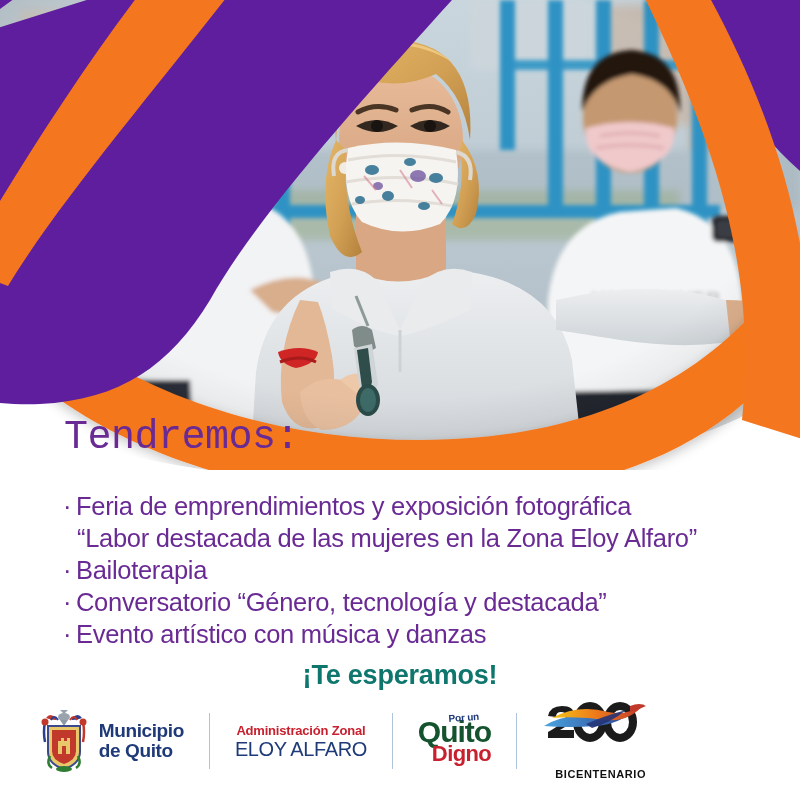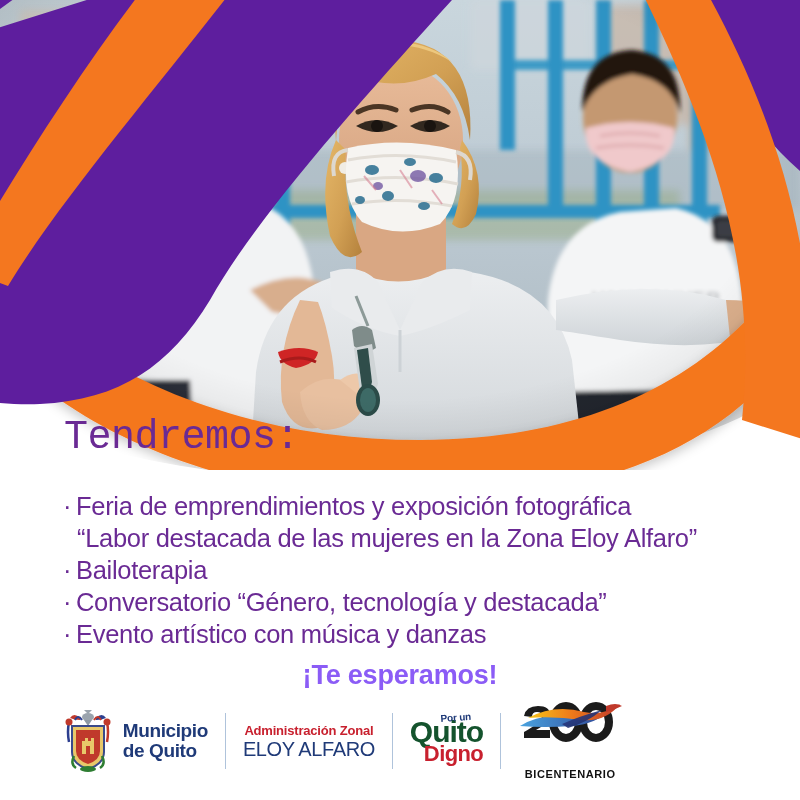--- a/index.html
+++ b/index.html
@@ -24,27 +24,27 @@
     position:absolute;left:63px;top:80px;width:700px;
     color:#6A2A94;font-size:25.5px;line-height:32px;letter-spacing:-0.3px;
   }
   .bline{white-space:nowrap;}
   .bline .dot{display:inline-block;width:13px;}
   .bline.cont{padding-left:14px;}
 
   
   .cta{
     position:absolute;left:0;top:660px;width:800px;text-align:center;
-    font-size:27px;font-weight:700;color:#8b5cf6;letter-spacing:-0.2px;
+    font-size:27px;font-weight:700;color:#0f766e;letter-spacing:-0.2px;
   }
 
   
   .logobar{
     position:absolute;left:0;top:700px;width:684px;height:82px;
-    display:flex;align-items:center;justify-content:center;gap:4px;
+    display:flex;align-items:center;justify-content:center;gap:12px;
   }
   .logo-cell{display:flex;align-items:center;justify-content:center;height:62px;padding:0 13px;}
   .divider{width:1px;height:56px;background:#AFC3DB;flex:0 0 1px;}
 
   
   .muni{display:flex;align-items:center;gap:9px;}
   .muni-text{
     color:#1F3A78;font-weight:700;font-size:19px;line-height:20px;letter-spacing:-0.4px;
   }
   
@@ -55,21 +55,21 @@
   .digno{position:relative;line-height:1;}
   .digno .por{
     position:absolute;left:31px;top:-3px;
     color:#1F3A78;font-weight:700;font-size:10px;letter-spacing:-0.2px;
     transform:rotate(-4deg);transform-origin:left bottom;
   }
   .digno .quito{color:#14532d;font-weight:700;font-size:30px;letter-spacing:-1px;display:block;}
   .digno .digno-w{color:#C8202E;font-weight:700;font-size:22px;letter-spacing:-0.6px;display:block;text-align:right;margin-top:-4px;}
   
   .bicen{text-align:center;line-height:1;}
-  .bicen .word{color:#111;font-weight:700;font-size:11px;letter-spacing:0.6px;display:block;margin-top:18px;}
+  .bicen .word{color:#111;font-weight:700;font-size:11px;letter-spacing:0.6px;display:block;margin-top:18px;text-align:right;}
 </style>
 </head>
 <body>
 
 <div class="poster">
 
   <div class="hero">
     <svg width="800" height="470" viewBox="0 0 800 470">
       <defs>
 

